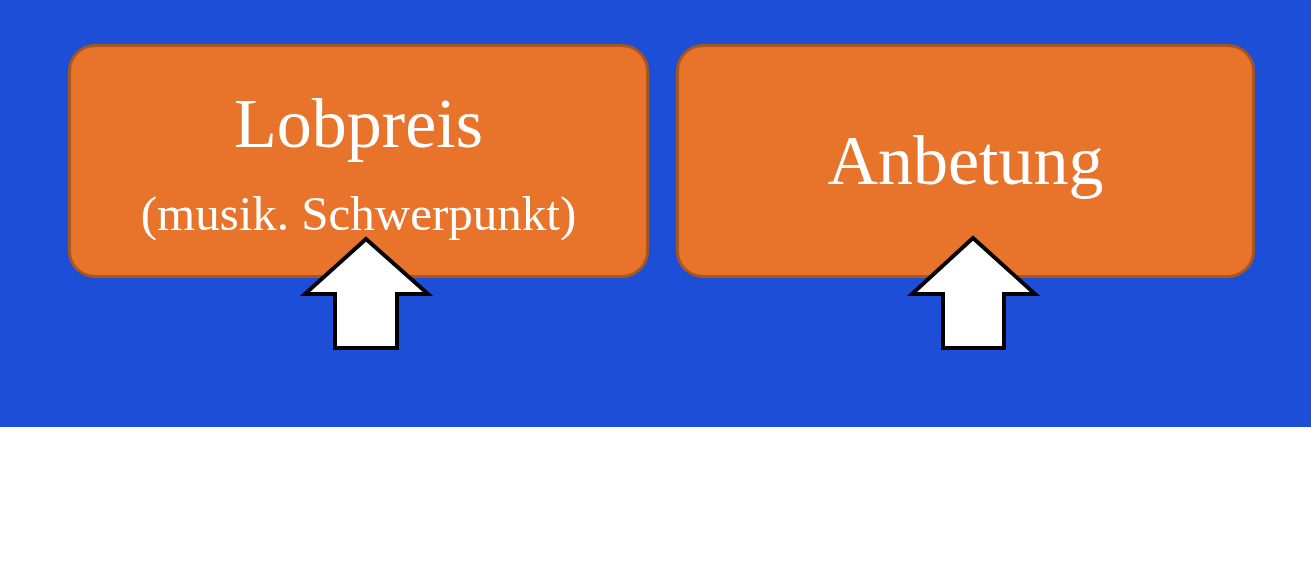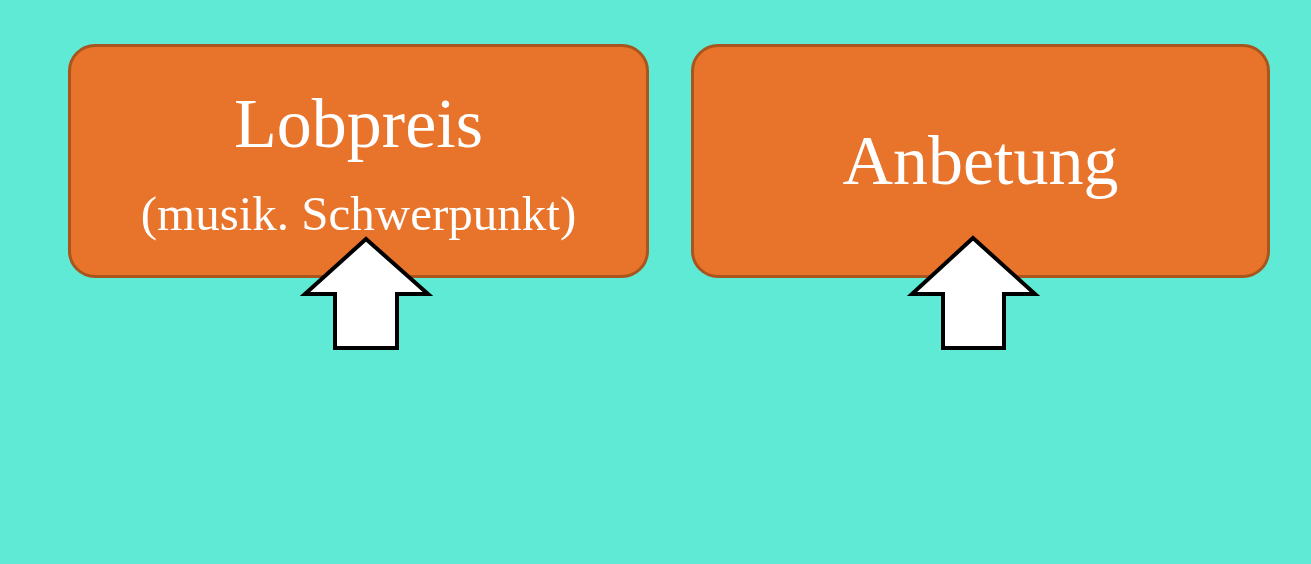--- a/index.html
+++ b/index.html
@@ -3,39 +3,39 @@
 <meta charset="utf-8">
 <style>
   html, body {
     margin: 0;
     padding: 0;
     background: #ffffff;
   }
   .stage {
     position: relative;
     width: 1311px;
-    height: 564px;
-    background: #5eead4;
+    height: 427px;
+    background: #1d4ed8;
     font-family: "Liberation Serif", "DejaVu Serif", serif;
     overflow: hidden;
   }
   .box {
     position: absolute;
     box-sizing: border-box;
     border-style: solid;
     border-width: 3px;
     border-radius: 27px;
     display: flex;
     flex-direction: column;
     align-items: center;
     justify-content: center;
     text-align: center;
   }
   .box-orange-1 { left: 68px;  top: 44px;  width: 581px;  height: 234px; padding-top: 8px; }
-  .box-orange-2 { left: 691px; top: 44px;  width: 579px;  height: 234px; }
+  .box-orange-2 { left: 676px; top: 44px;  width: 579px;  height: 234px; }
   .box-blue     { left: 23px;  top: 305px; width: 1269px; height: 233px; padding-top: 28px; }
   .box-title {
     font-size: 70px;
     line-height: 1.08;
     white-space: nowrap;
   }
   .box-subtitle {
     font-size: 49px;
     line-height: 1.2;
     margin-top: 24px;

